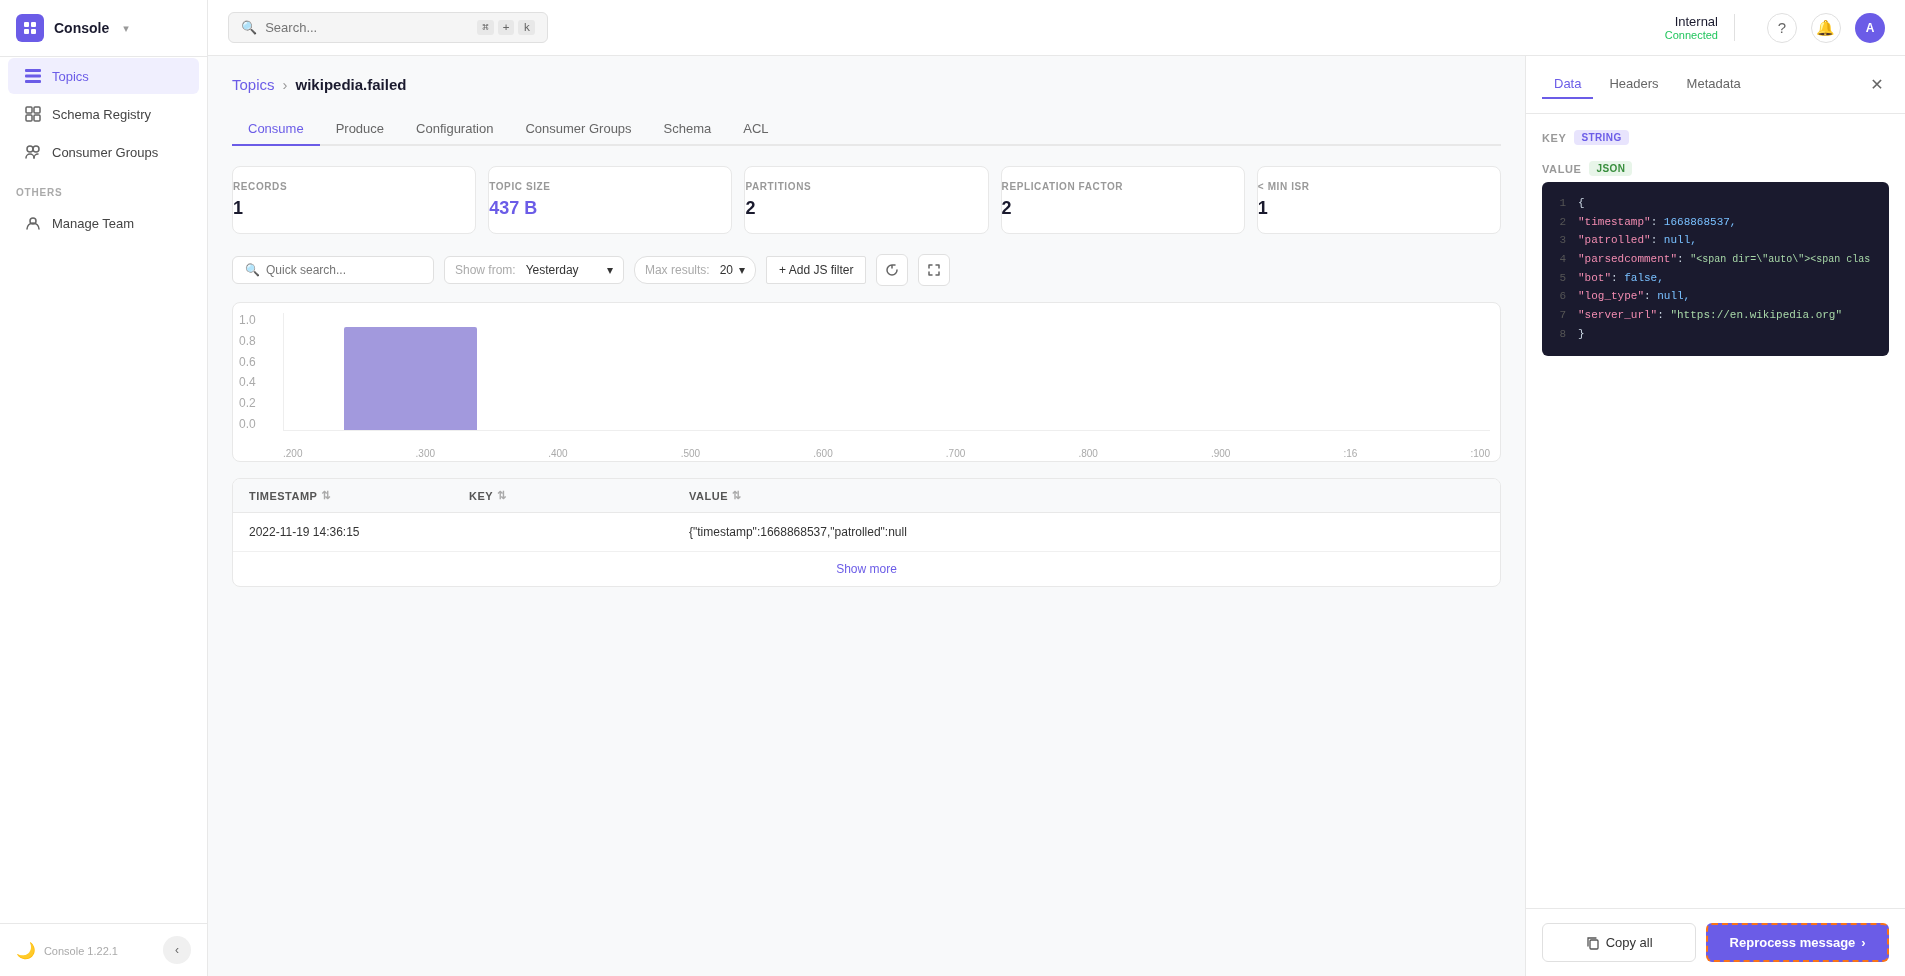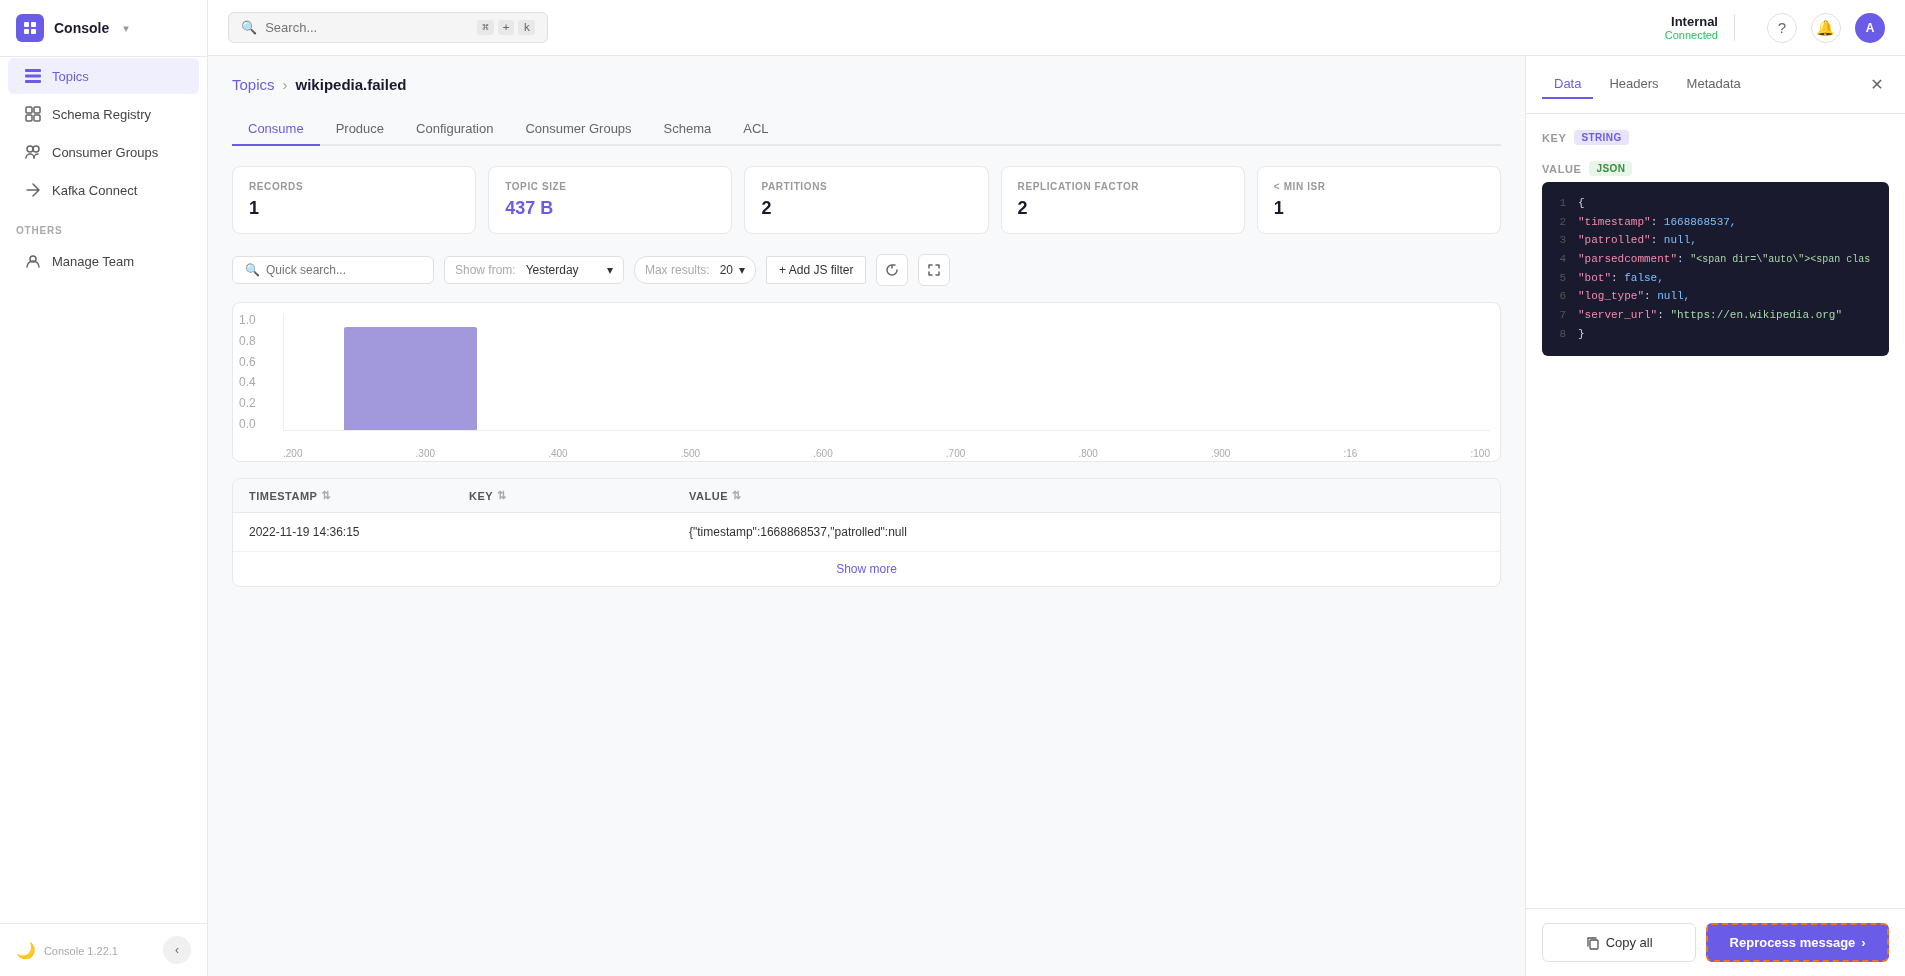--- a/index.html
+++ b/index.html
@@ -25,21 +25,21 @@
 
     
     .topbar { height: 56px; background: #fff; border-bottom: 1px solid #e8e8e8; display: flex; align-items: center; padding: 0 20px; gap: 16px; }
     .search-box { display: flex; align-items: center; gap: 8px; background: #f5f5f5; border-radius: 6px; padding: 7px 12px; flex: 1; max-width: 320px; border: 1px solid #e0e0e0; }
     .search-box-icon { color: #999; font-size: 13px; }
     .search-input { border: none; background: transparent; outline: none; font-size: 13px; color: #333; flex: 1; }
     .search-shortcut { display: flex; gap: 4px; align-items: center; }
     .kbd { background: #e8e8e8; border-radius: 3px; padding: 1px 5px; font-size: 11px; color: #666; font-family: monospace; }
     .topbar-spacer { flex: 1; }
     .topbar-cluster { display: flex; flex-direction: column; align-items: flex-end; padding-right: 16px; border-right: 1px solid #e0e0e0; }
-    .cluster-name { font-size: 13px; font-weight: 700; color: #1a1a2e; }
+    .cluster-name { font-size: 13px; font-weight: 400; color: #1a1a2e; }
     .cluster-status { font-size: 11px; color: #22c55e; font-weight: 500; }
     .topbar-icons { display: flex; align-items: center; gap: 14px; margin-left: 16px; }
     .topbar-icon-btn { width: 30px; height: 30px; border-radius: 50%; display: flex; align-items: center; justify-content: center; cursor: pointer; color: #666; font-size: 15px; border: 1px solid #e0e0e0; background: #fff; }
     .avatar { width: 30px; height: 30px; border-radius: 50%; background: #6b5ce7; color: white; display: flex; align-items: center; justify-content: center; font-size: 12px; font-weight: 600; cursor: pointer; }
 
     
     .page-area { flex: 1; display: flex; overflow: hidden; }
 
     
     .topic-content { flex: 1; overflow-y: auto; padding: 20px 24px; }
@@ -48,21 +48,21 @@
     .breadcrumb-sep { color: #999; font-size: 15px; }
     .breadcrumb-current { font-size: 15px; font-weight: 600; color: #1a1a2e; }
 
     
     .tabs { display: flex; gap: 0; border-bottom: 2px solid #e8e8e8; margin-bottom: 20px; }
     .tab { padding: 8px 16px; font-size: 13px; color: #666; cursor: pointer; border-bottom: 2px solid transparent; margin-bottom: -2px; }
     .tab.active { color: #6b5ce7; border-bottom-color: #6b5ce7; font-weight: 500; }
 
     
     .stats-row { display: flex; gap: 12px; margin-bottom: 20px; }
-    .stat-card { flex: 1; background: #fff; border: 1px solid #e8e8e8; border-radius: 8px; padding: 14px 16px; }
+    .stat-card { flex: 1; background: #fff; border: 1px solid #e8e8e8; border-radius: 8px; padding: 14px 0; }
     .stat-label { font-size: 10px; font-weight: 700; color: #999; text-transform: uppercase; letter-spacing: 0.6px; margin-bottom: 6px; }
     .stat-value { font-size: 18px; font-weight: 700; color: #6b5ce7; }
     .stat-value.normal { color: #1a1a2e; }
 
     
     .toolbar { display: flex; align-items: center; gap: 10px; margin-bottom: 16px; }
     .quick-search-box { display: flex; align-items: center; gap: 6px; background: #fff; border: 1px solid #e0e0e0; border-radius: 6px; padding: 6px 12px; min-width: 200px; }
     .quick-search-input { border: none; outline: none; font-size: 12px; color: #333; background: transparent; }
     .show-from-select { display: flex; align-items: center; gap: 6px; background: #fff; border: 1px solid #e0e0e0; border-radius: 6px; padding: 6px 10px; cursor: pointer; font-size: 12px; color: #333; min-width: 180px; }
     .max-results-select { display: flex; align-items: center; gap: 6px; background: #fff; border: 1px solid #e0e0e0; border-radius: 13px; padding: 6px 10px; cursor: pointer; font-size: 12px; color: #333; min-width: 120px; }
@@ -155,28 +155,20 @@
       <svg width="16" height="16" viewBox="0 0 16 16" fill="none">
           <circle cx="5" cy="5" r="3" stroke="#666" stroke-width="1.5"></circle>
           <circle cx="11" cy="5" r="3" stroke="#666" stroke-width="1.5"></circle>
           <path d="M1 14c0-2.2 1.8-4 4-4s4 1.8 4 4" stroke="#666" stroke-width="1.5" stroke-linecap="round"></path>
           <path d="M9 14c0-2.2 1.8-4 4-4" stroke="#666" stroke-width="1.5" stroke-linecap="round"></path>
         </svg>
     </span>
     <span>Consumer Groups</span>
   </div>
 
-  <div class="sidebar-item">
-    <span class="sidebar-item-icon">
-      <svg width="16" height="16" viewBox="0 0 16 16" fill="none">
-          <path d="M2 8h12M8 2l6 6-6 6" stroke="#666" stroke-width="1.5" stroke-linecap="round" stroke-linejoin="round"></path>
-        </svg>
-    </span>
-    <span>Kafka Connect</span>
-  </div>
 
   <div class="sidebar-section-label">OTHERS</div>
 
   <div class="sidebar-item">
     <span class="sidebar-item-icon">
       <svg width="16" height="16" viewBox="0 0 16 16" fill="none">
           <circle cx="8" cy="6" r="3" stroke="#666" stroke-width="1.5"></circle>
           <path d="M2 14c0-3.3 2.7-6 6-6s6 2.7 6 6" stroke="#666" stroke-width="1.5" stroke-linecap="round"></path>
         </svg>
     </span>

